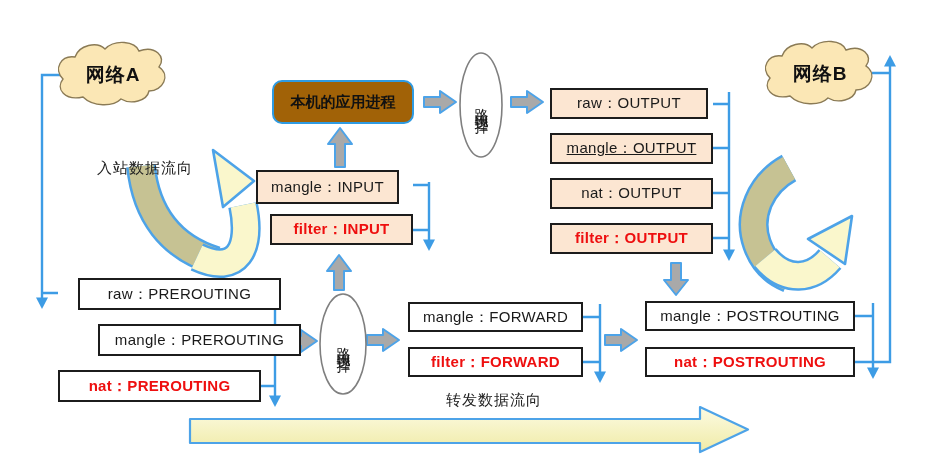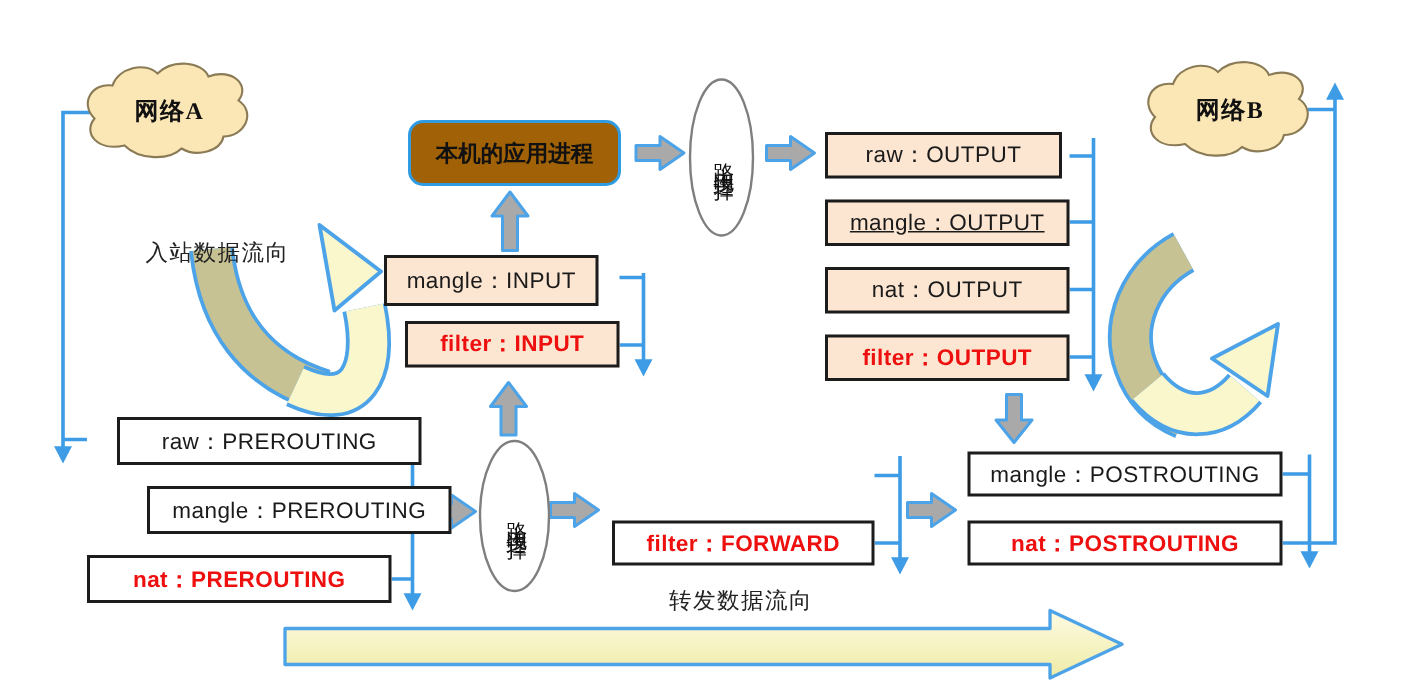--- a/index.html
+++ b/index.html
@@ -16,22 +16,22 @@
   .chain-box.white{background:#ffffff;}
   .chain-box.red{color:#ee0f0f;font-weight:bold;}
   .process-box{
     position:absolute;box-sizing:border-box;left:272px;top:80px;width:142px;height:44px;
     border:2px solid #2f9be2;border-radius:10px;background:#a16207;
     color:#111;font-weight:bold;font-size:15px;
     display:flex;align-items:center;justify-content:center;
   }
   .flow-label{position:absolute;font-size:15px;color:#222;letter-spacing:1px;white-space:nowrap;}
   .cloud-label{
-    position:absolute;transform:translate(-50%,-50%);font-family:Liberation Serif, serif;
-    font-size:16px;color:#111;font-weight:bold;letter-spacing:1px;white-space:nowrap;
+    position:absolute;transform:translate(-50%,-50%);font-family:Liberation Sans, sans-serif;
+    font-size:19px;color:#111;font-weight:bold;letter-spacing:1px;white-space:nowrap;
   }
   .vlabel{
     position:absolute;transform:translate(-50%,-50%);
     writing-mode:vertical-rl;text-orientation:upright;
     font-family:"Liberation Serif",serif;font-size:14px;color:#111;
     letter-spacing:4px;line-height:1;white-space:nowrap;
   }
 </style>
 </head>
 <body>
@@ -121,18 +121,19 @@
 
   <div class="chain-box" style="left:550px;top:88px;width:158px;height:31px;">raw：OUTPUT</div>
   <div class="chain-box" style="left:550px;top:133px;width:163px;height:31px;text-decoration:underline;">mangle：OUTPUT</div>
   <div class="chain-box" style="left:550px;top:178px;width:163px;height:31px;">nat：OUTPUT</div>
   <div class="chain-box red" style="left:550px;top:223px;width:163px;height:31px;">filter：OUTPUT</div>
 
   <div class="chain-box white" style="left:58px;top:278px;width:203px;height:32px;margin-left:20px;">raw：PREROUTING</div>
   <div class="chain-box white" style="left:58px;top:324px;width:203px;height:32px;margin-left:40px;">mangle：PREROUTING</div>
   <div class="chain-box white red" style="left:58px;top:370px;width:203px;height:32px;">nat：PREROUTING</div>
 
+  <div class="chain-box white" style="left:408px;top:302px;width:175px;height:30px;">mangle：FORWARD</div>
   <div class="chain-box white red" style="left:408px;top:347px;width:175px;height:30px;">filter：FORWARD</div>
 
   <div class="chain-box white" style="left:645px;top:301px;width:210px;height:30px;">mangle：POSTROUTING</div>
   <div class="chain-box white red" style="left:645px;top:347px;width:210px;height:30px;">nat：POSTROUTING</div>
 
 </div>
 
 </body></html>

